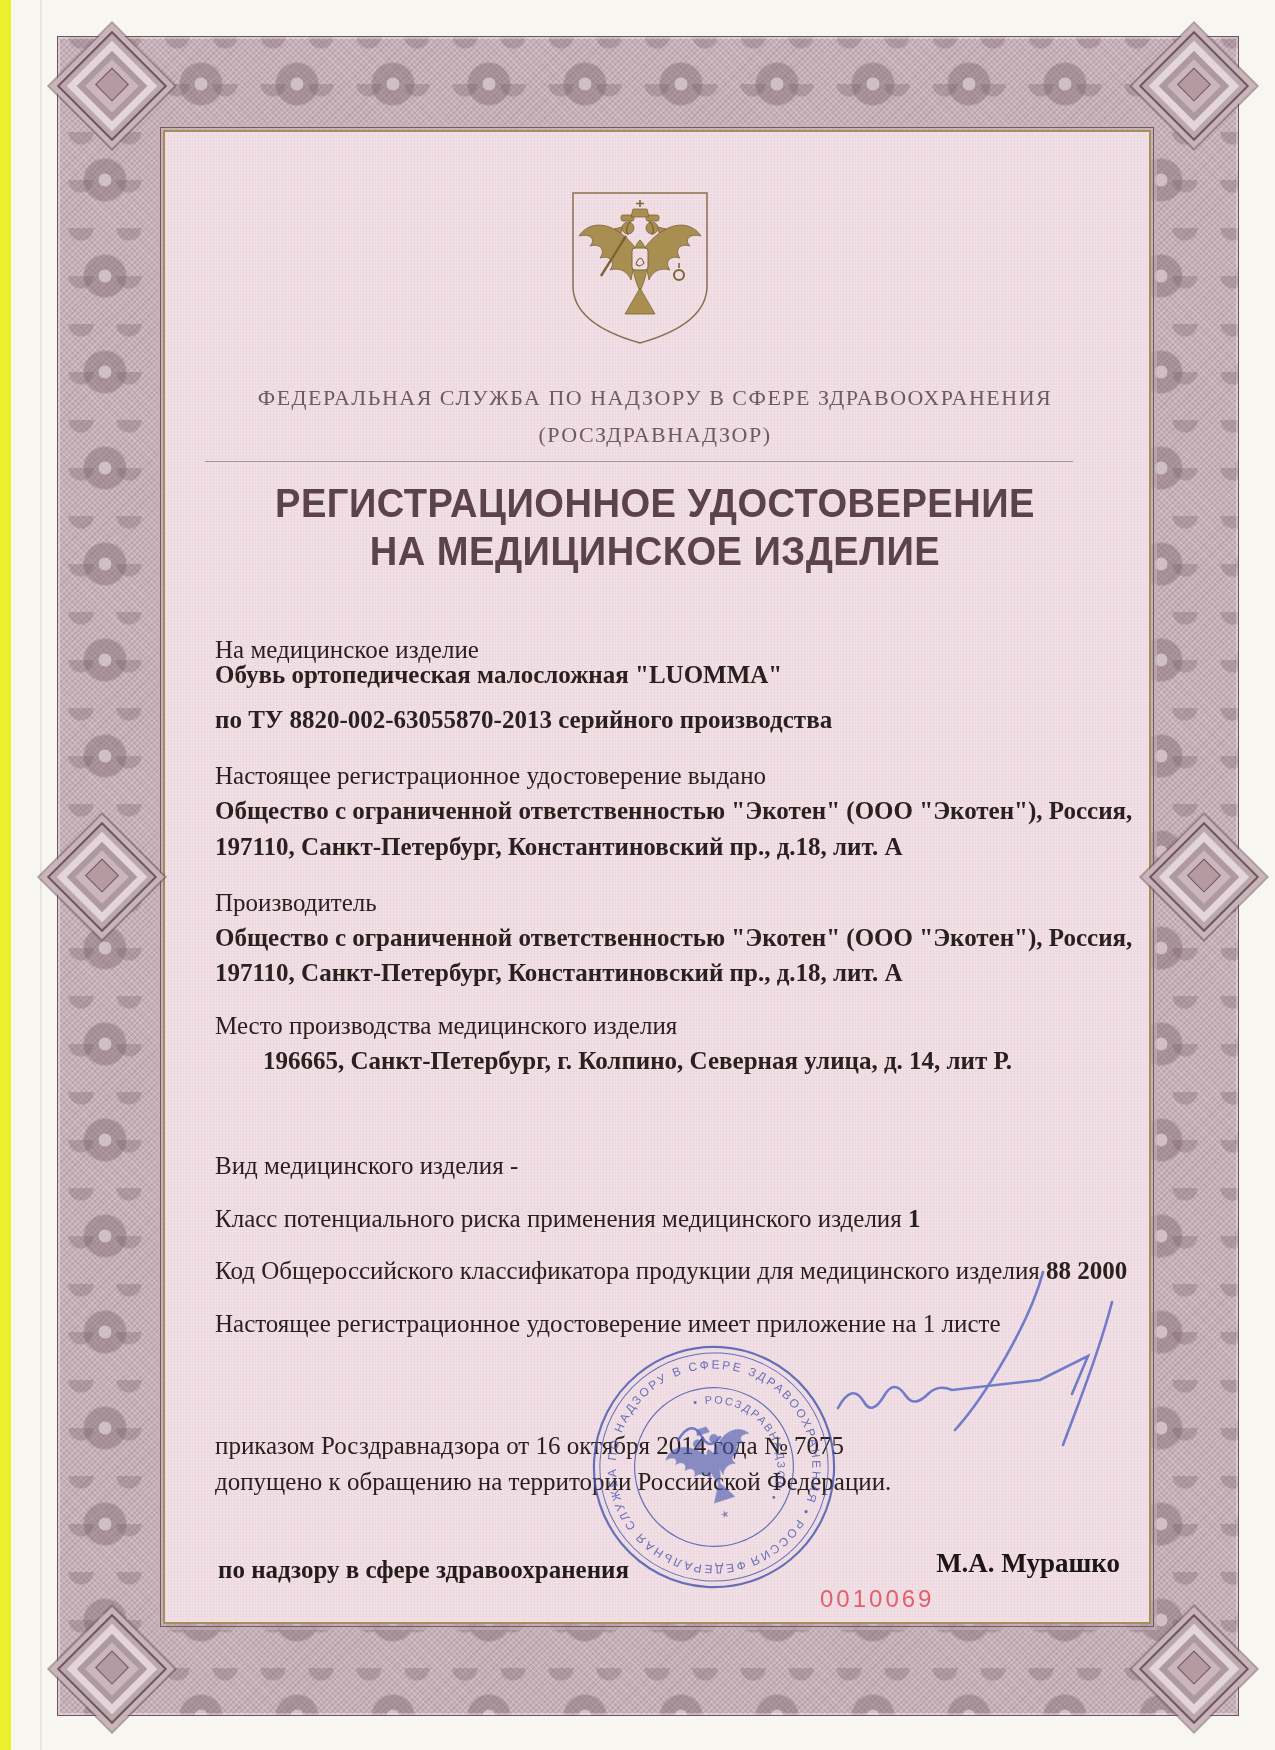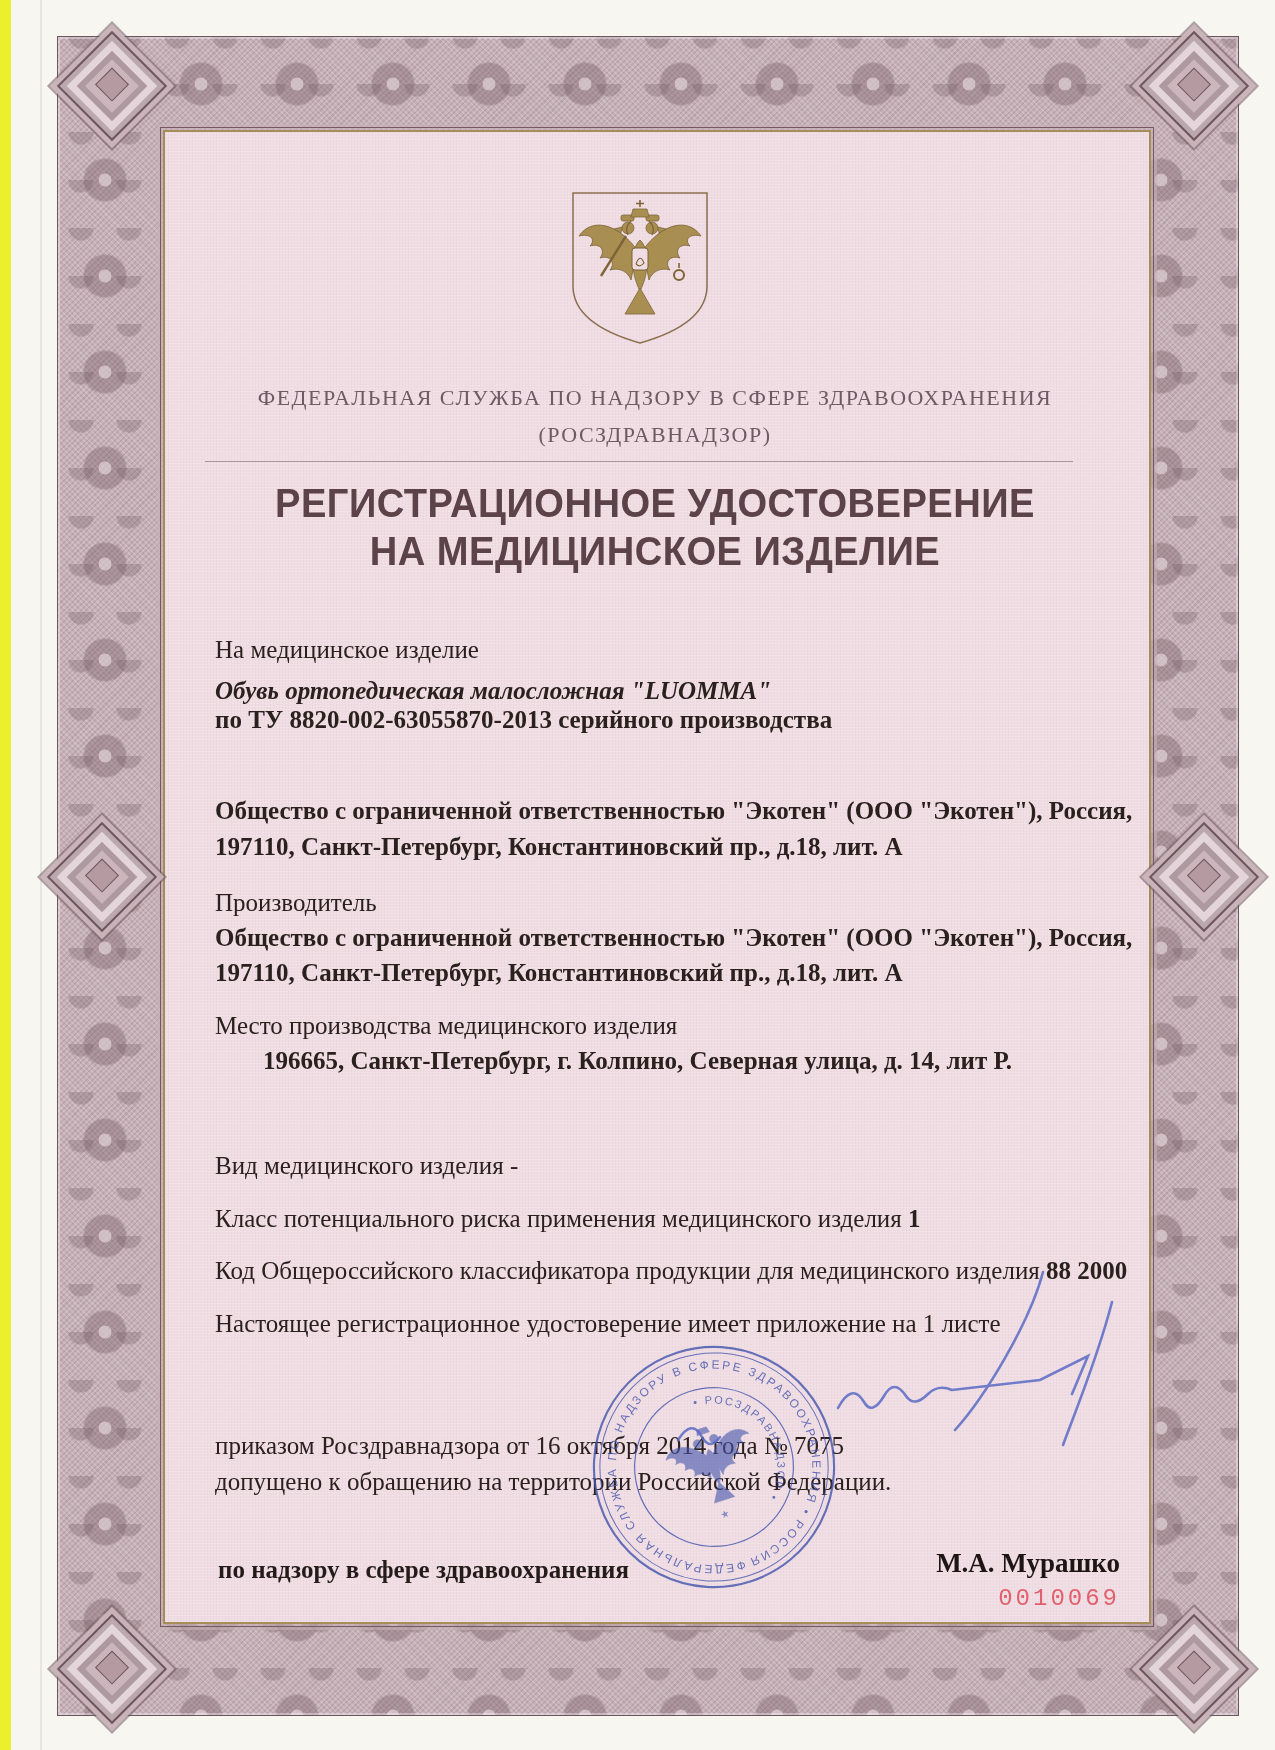--- a/index.html
+++ b/index.html
@@ -58,22 +58,22 @@
     font-family:"Liberation Sans", sans-serif;font-weight:bold;
     font-size:41px;color:#5c434a;letter-spacing:.5px;transform:scaleX(.93);
   }
   .dateline{font-weight:bold;font-size:29px;color:#17120f;word-spacing:7px;}
   .line{left:215px;font-size:25px;color:#2a211f;}
   .b{font-weight:bold;}
   .order{left:215px;font-size:25px;color:#2a211f;}
   .sigtitle{left:218px;font-size:25px;font-weight:bold;color:#241c1a;}
   .name{left:820px;width:300px;text-align:right;font-weight:bold;font-size:27px;color:#1d1614;}
   .serial{
-    left:820px;width:300px;text-align:right;top:1585px;
-    font-family:Liberation Mono, monospace;font-size:24px;letter-spacing:3px;color:#e2606c;
+    left:820px;width:300px;top:1585px;
+    font-family:Liberation Sans, sans-serif;font-size:24px;letter-spacing:3px;color:#e2606c;
   }
   .stamp-wrap{position:absolute;left:585px;top:1338px;width:258px;height:258px;transform:rotate(-18deg);opacity:.8;}
   .sig-wrap{position:absolute;left:620px;top:1262px;width:530px;height:200px;opacity:.85;}
   .emblem-wrap{position:absolute;left:565px;top:188px;width:150px;height:162px;}
 </style>
 </head>
 <body>
 
 <div class="page">
   <div class="yellow-strip"></div>
@@ -118,23 +118,24 @@
   </div>
 
   <div class="abs center agency" style="top:385px;">ФЕДЕРАЛЬНАЯ СЛУЖБА ПО НАДЗОРУ В СФЕРЕ ЗДРАВООХРАНЕНИЯ</div>
   <div class="abs center agency" style="top:422px;">(РОСЗДРАВНАДЗОР)</div>
   <div class="rule"></div>
 
   <div class="abs center title" style="top:480px;">РЕГИСТРАЦИОННОЕ УДОСТОВЕРЕНИЕ</div>
   <div class="abs center title" style="top:528px;">НА МЕДИЦИНСКОЕ ИЗДЕЛИЕ</div>
 
   <div class="abs line" style="top:636px;">На медицинское изделие</div>
-  <div class="abs line b" style="top:677px;font-style:italic;">Обувь ортопедическая малосложная "LUOMMA"</div>
+  <div class="abs line b" style="top:661px;">Обувь ортопедическая малосложная "LUOMMA"</div>
   <div class="abs line b" style="top:706px;">по ТУ 8820-002-63055870-2013 серийного производства</div>
 
+  <div class="abs line" style="top:762px;">Настоящее регистрационное удостоверение выдано</div>
   <div class="abs line b" style="top:797px;">Общество с ограниченной ответственностью "Экотен" (ООО "Экотен"), Россия,</div>
   <div class="abs line b" style="top:833px;">197110, Санкт-Петербург, Константиновский пр., д.18, лит. А</div>
 
   <div class="abs line" style="top:889px;">Производитель</div>
   <div class="abs line b" style="top:924px;">Общество с ограниченной ответственностью "Экотен" (ООО "Экотен"), Россия,</div>
   <div class="abs line b" style="top:959px;">197110, Санкт-Петербург, Константиновский пр., д.18, лит. А</div>
 
   <div class="abs line" style="top:1012px;text-align:right;">Место производства медицинского изделия</div>
   <div class="abs line b" style="top:1047px;margin-left:48px;">196665, Санкт-Петербург, г. Колпино, Северная улица, д. 14, лит Р.</div>
 

